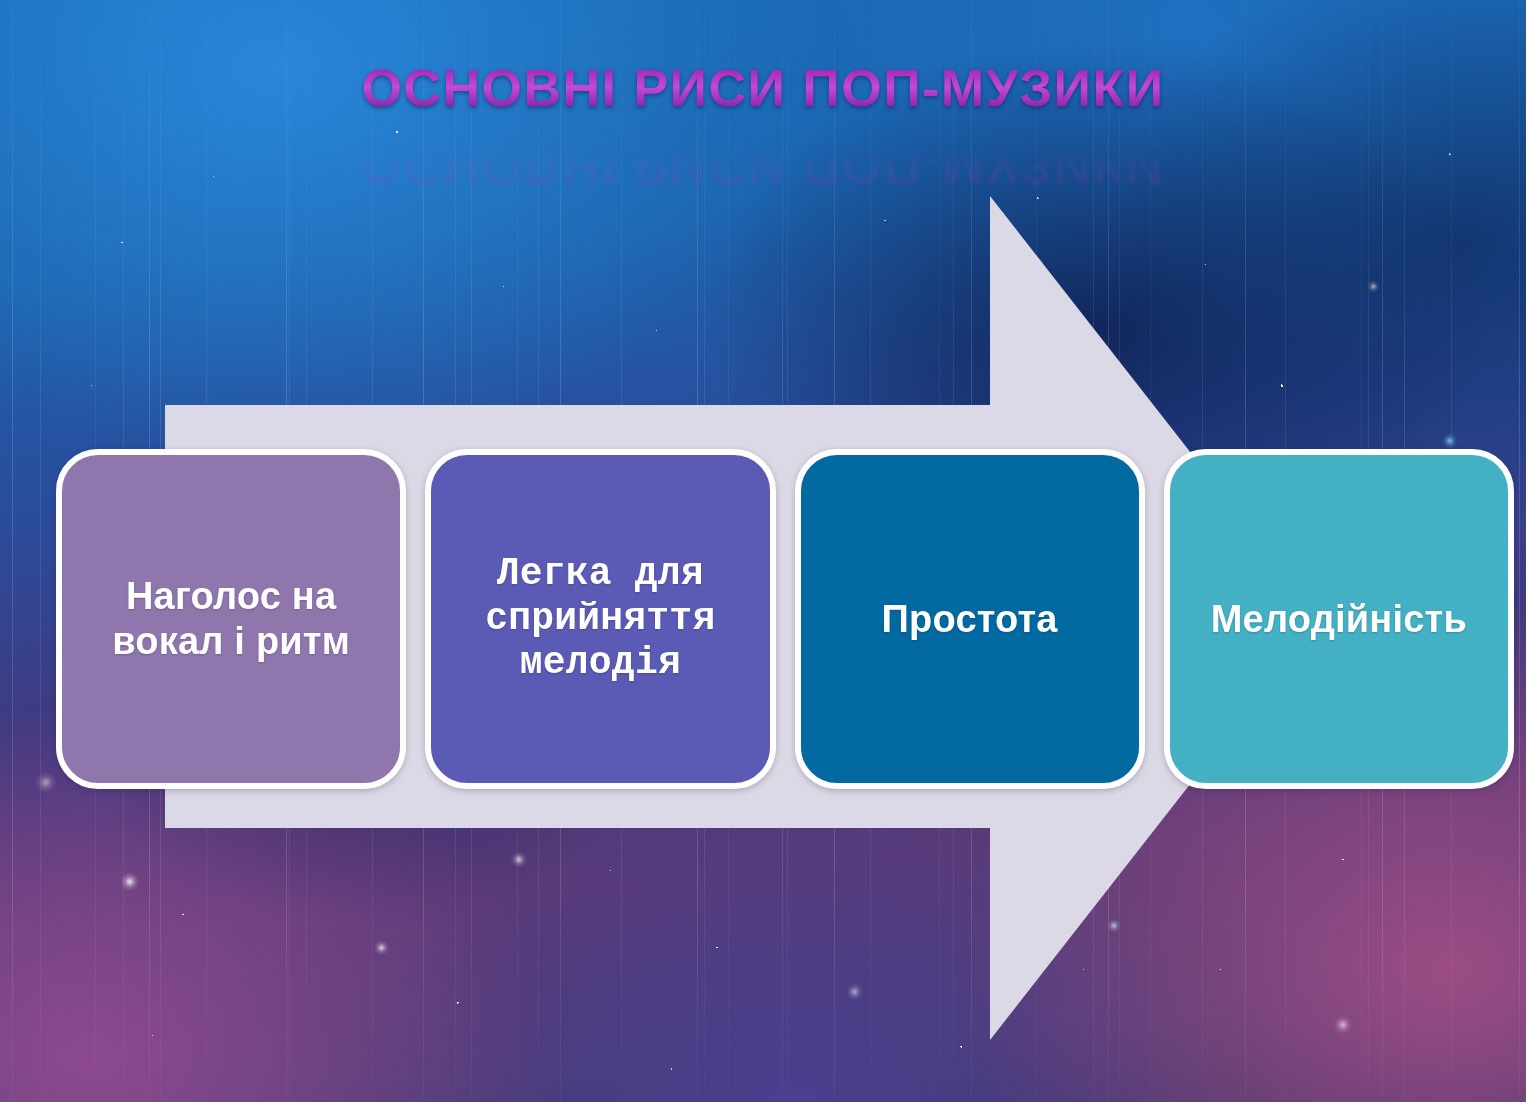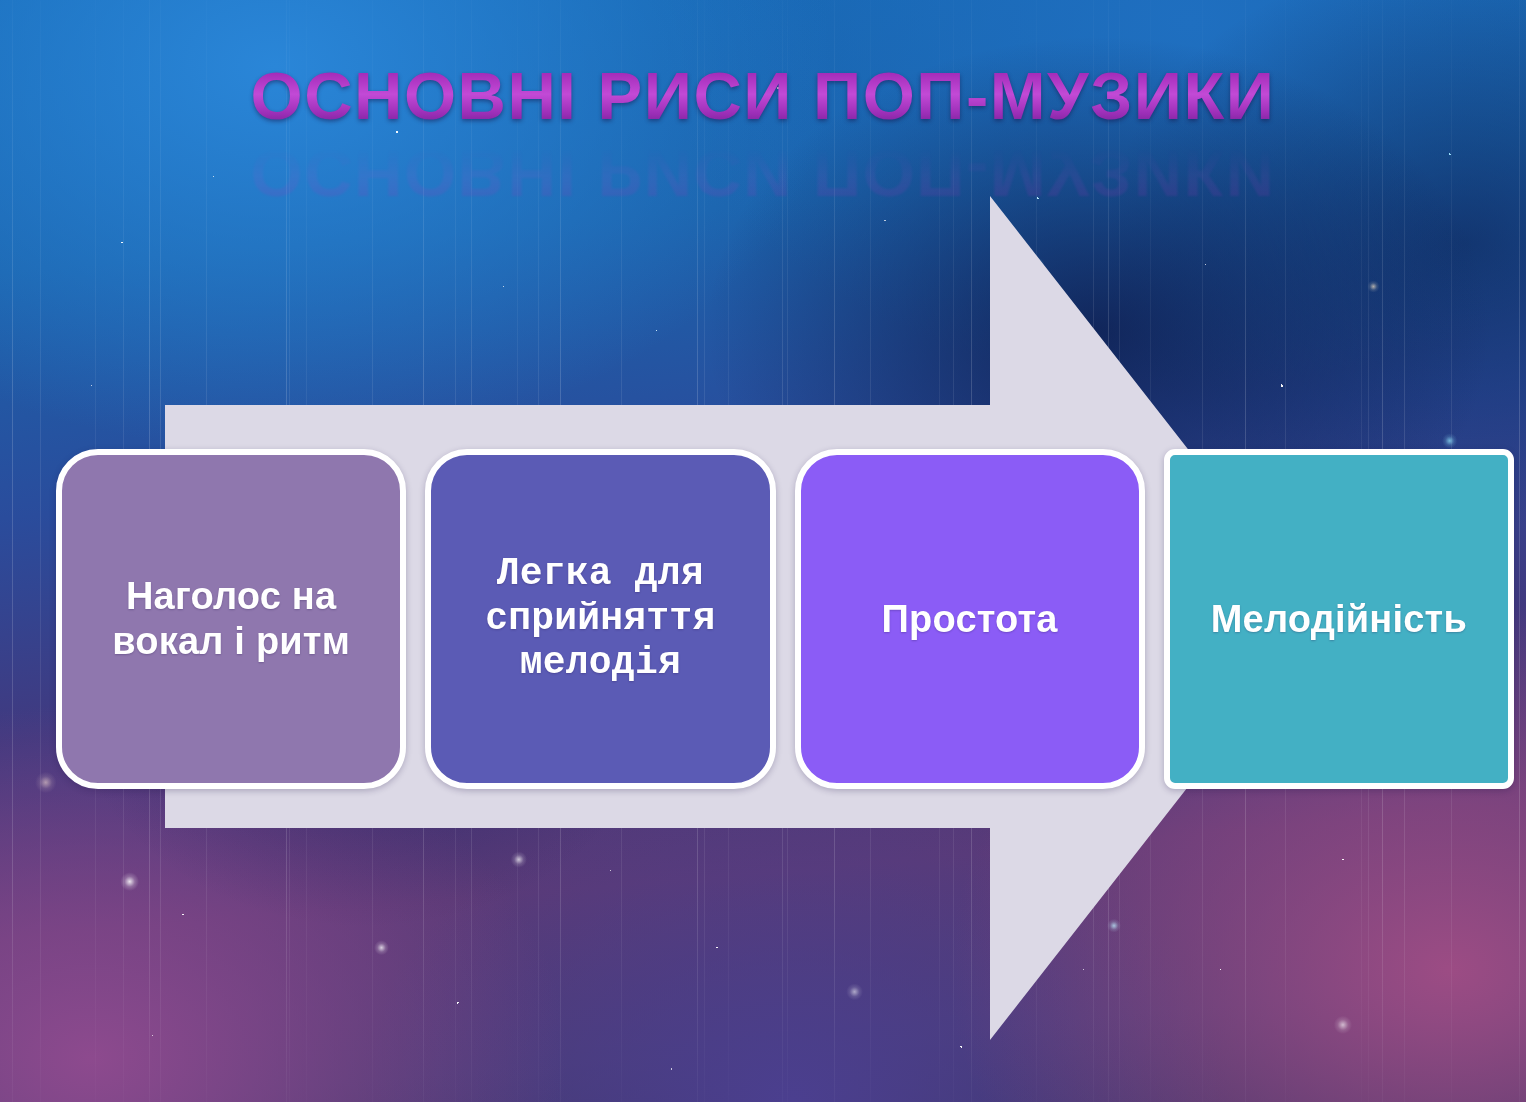--- a/index.html
+++ b/index.html
@@ -121,21 +121,21 @@
   }
 
   
   .title-block {
     position: absolute;
     left: 0; right: 0;
     top: 62px;
     text-align: center;
   }
   .title {
-    font-size: 67px;
+    font-size: 52px;
     font-weight: bold;
     letter-spacing: 1.5px;
     line-height: 1;
     margin: 0;
     display: inline-block;
     background: linear-gradient(180deg, #8a1f9e 0%, #a62ebb 18%, #c24ad6 48%, #9d2fb8 76%, #6f1f92 100%);
     -webkit-background-clip: text;
             background-clip: text;
     color: transparent;
     -webkit-text-fill-color: transparent;
@@ -215,23 +215,23 @@
   <div class="boxes">
 
     <div class="box" id="box0" style="background: rgb(143, 119, 174); border-color: rgb(255, 255, 255);">
       <span class="box-label" style="color: rgb(255, 255, 255);">Наголос на вокал і ритм</span>
     </div>
 
     <div class="box" id="box1" style="background: rgb(91, 91, 181); border-color: rgb(255, 255, 255);">
       <span class="box-label" style="color: rgb(255, 255, 255); font-family: Liberation Mono, monospace;">Легка для сприйняття мелодія</span>
     </div>
 
-    <div class="box" id="box2" style="background: #8b5cf6; border-color: rgb(255, 255, 255);">
+    <div class="box" id="box2" style="background: #0369a1; border-color: rgb(255, 255, 255);">
       <span class="box-label" style="color: rgb(255, 255, 255);">Простота</span>
     </div>
 
-    <div class="box" id="box3" style="background: rgb(67, 176, 196); border-color: rgb(255, 255, 255); border-radius: 11px;">
+    <div class="box" id="box3" style="background: rgb(67, 176, 196); border-color: rgb(255, 255, 255);">
       <span class="box-label" style="color: rgb(255, 255, 255);">Мелодійність</span>
     </div>
 
   </div>
 
 </div>
 
 </body></html>

